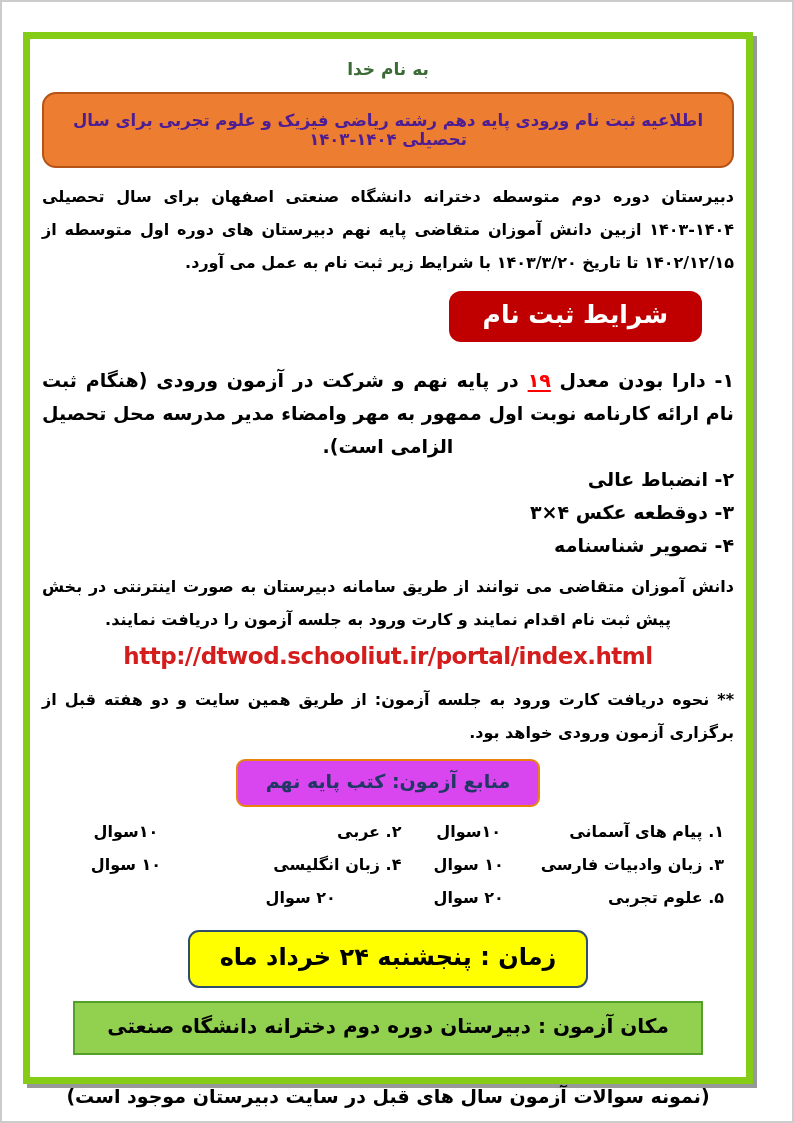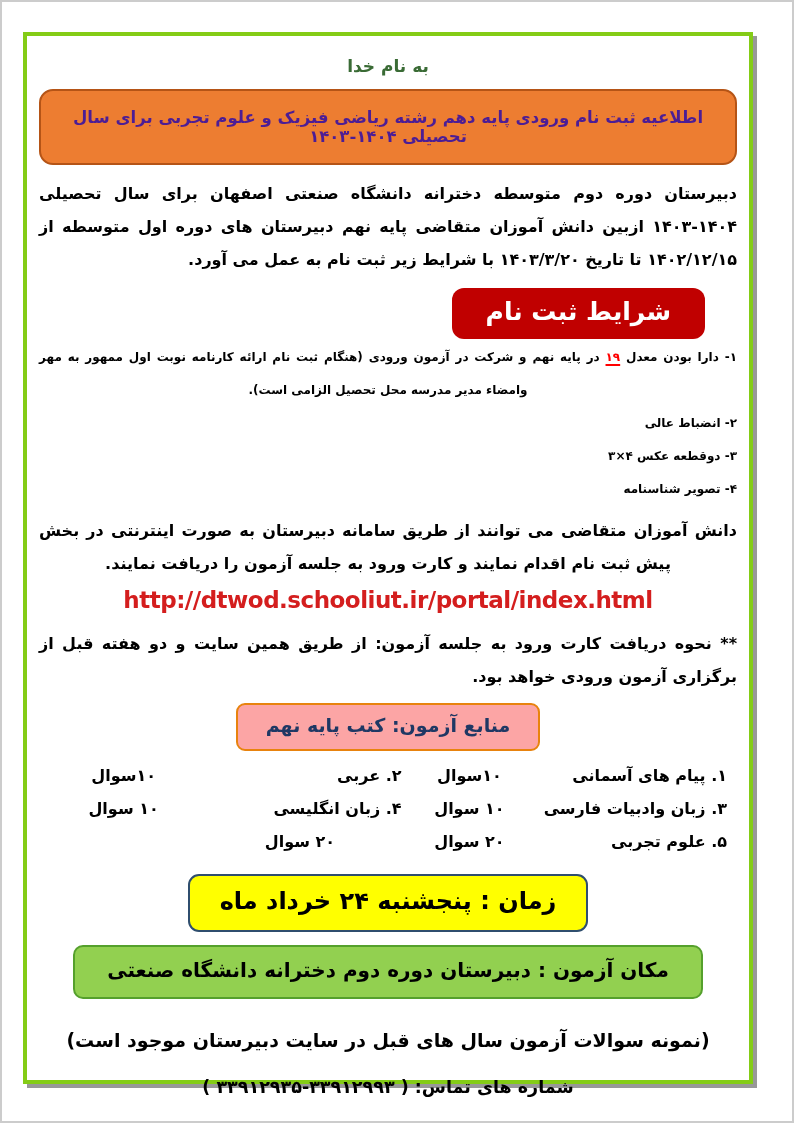--- a/index.html
+++ b/index.html
@@ -4,69 +4,69 @@
 <style>
   html,body{margin:0;padding:0;}
   body{
     width:794px;height:1123px;position:relative;background:#fff;
     box-sizing:border-box;border:2px solid #cccccc;
     font-family:"DejaVu Sans",sans-serif;font-weight:bold;color:#000;
     overflow:hidden;
   }
   .frame{
     position:absolute;left:21px;top:30px;width:730px;height:1052px;
-    box-sizing:border-box;border:4px solid #84cc16;background:#fff;
+    box-sizing:border-box;border:7px solid #84cc16;background:#fff;
     box-shadow:4px 4px 0 0 #989898;
     direction:rtl;padding:14px 12px 6px 12px;
   }
   .bismillah{
     text-align:center;color:#3a6b35;font-size:17px;margin-top:6px;
   }
   .header-box{
     margin-top:13px;background:#ED7D31;border:2px solid #b55416;
     border-radius:14px;color:#4c1d95;text-align:center;
     font-size:16.5px;padding:17px 6px;
   }
   .par{
     font-size:16px;line-height:33px;text-align:justify;margin-top:12px;
   }
   .par.center-last{text-align-last:center;}
   .red-title{
     background:#C00000;color:#fff;font-size:25px;border-radius:12px;
     width:max-content;max-width:90%;padding:9px 34px 13px 34px;
     margin:12px 32px 0 auto;text-align:center;
   }
-  .cond-list{margin-top:2px;font-size:12px;line-height:33px;}
+  .cond-list{margin-top:22px;font-size:19px;line-height:33px;}
   .cond1{text-align:justify;text-align-last:center;}
   .grade{color:#FF0000;text-decoration:underline;text-decoration-thickness:2px;text-underline-offset:3px;}
   .cond-item{text-align:right;}
   .url-line{
     direction:ltr;text-align:center;color:#d41e1e;font-size:23px;
     margin:7px 0 9px 0;letter-spacing:-0.5px;
   }
   .pill{
     width:max-content;max-width:92%;margin:10px auto 0 auto;text-align:center;
     border-radius:9px;box-sizing:border-box;
   }
   .gold{
-    background:#fca5a5;border:2px solid #e8830e;color:#1F3864;
+    background:#d946ef;border:2px solid #e8830e;color:#1F3864;
     font-size:19px;padding:9px 28px 13px 28px;
   }
   .subjects{
     display:grid;grid-template-columns:28% 20% 30% 22%;
     font-size:16px;line-height:33px;margin-top:8px;padding:0 10px;
   }
   .subjects .count{text-align:center;}
   .yellow{
     background:#FFFF00;border:2px solid #2f4e6e;color:#000;
     font-size:24px;padding:11px 30px 15px 30px;margin-top:16px;border-radius:11px;
   }
   .green{
     background:#92D050;border:2px solid #55a02c;color:#000;
-    font-size:20px;padding:11px 32px 15px 32px;margin-top:13px;border-radius:10px;
+    font-size:20px;padding:11px 32px 15px 32px;margin-top:13px;border-radius:0;
   }
   .samples{
     text-align:center;font-size:19px;margin-top:30px;
   }
   .contact{
     text-align:center;font-size:17.5px;margin-top:26px;
   }
 </style>
 </head>
 <body>

